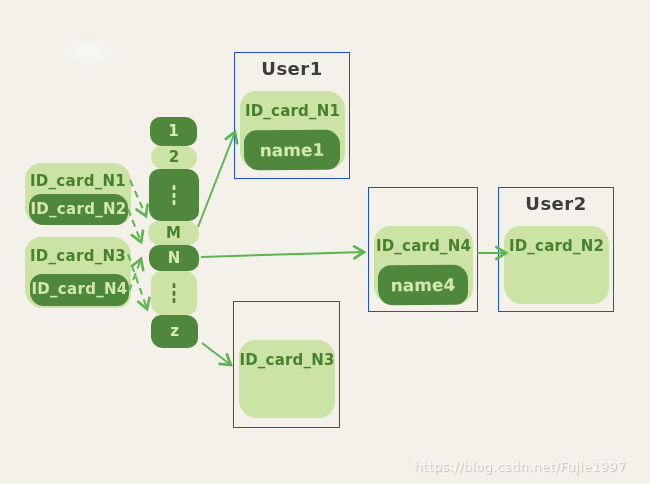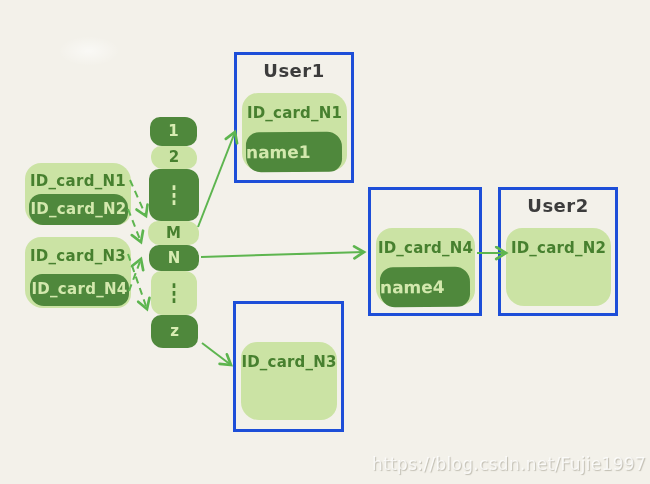--- a/index.html
+++ b/index.html
@@ -20,34 +20,34 @@
   .pill span{display:inline-block;line-height:31px;}
 
   
   .slot{position:absolute;text-align:center;font-weight:bold;font-size:15px;}
   .slot.dark{background:#4f883c;color:#d8ecb2;border-radius:10px 12px 10px 12px;}
   .slot.light{background:#cbe3a4;color:#47802f;border-radius:10px 12px 10px 12px;}
   .slot .lbl{display:block;}
   .slot.dots .lbl{transform:scaleY(1.7);transform-origin:center;}
 
   
-  .card{position:absolute;border:3px solid #1d4ed8;background:transparent;}
+  .card{position:absolute;border:1px solid #1d4ed8;background:transparent;}
   .card-title{position:absolute;top:5px;left:0;right:0;text-align:center;
     color:#3c3c3c;font-weight:bold;font-size:18px;letter-spacing:.5px;}
   .card-blob{position:absolute;left:5px;right:4px;top:38px;height:78px;
     background:#cbe3a4;border-radius:16px 18px 16px 18px;}
   .card-id{position:absolute;left:5px;right:4px;top:43px;height:30px;
     color:#47802f;font-weight:bold;font-size:15px;text-align:center;line-height:30px;letter-spacing:.2px;}
   .card-name{position:absolute;left:9px;right:9px;top:77px;height:40px;
     background:#4f883c;border-radius:13px 15px 13px 15px;color:#d3e8ad;
-    font-weight:bold;font-size:17px;text-align:left;line-height:40px;transform:rotate(-.4deg);}
+    font-weight:bold;font-size:17px;text-align:center;line-height:40px;transform:rotate(-.4deg);}
 
   .arrows{position:absolute;left:0;top:0;width:650px;height:484px;pointer-events:none;}
 
-  .watermark{position:absolute;right:4px;bottom:10px;font-size:17px;
+  .watermark{position:absolute;right:24px;bottom:10px;font-size:13px;
     color:rgba(255,255,255,.78);text-shadow:1px 1px 1px rgba(186,183,171,.9);
     letter-spacing:.3px;}
 </style>
 </head>
 <body>
 
 <div class="stage">
 
   <div class="smudge"></div>
 

